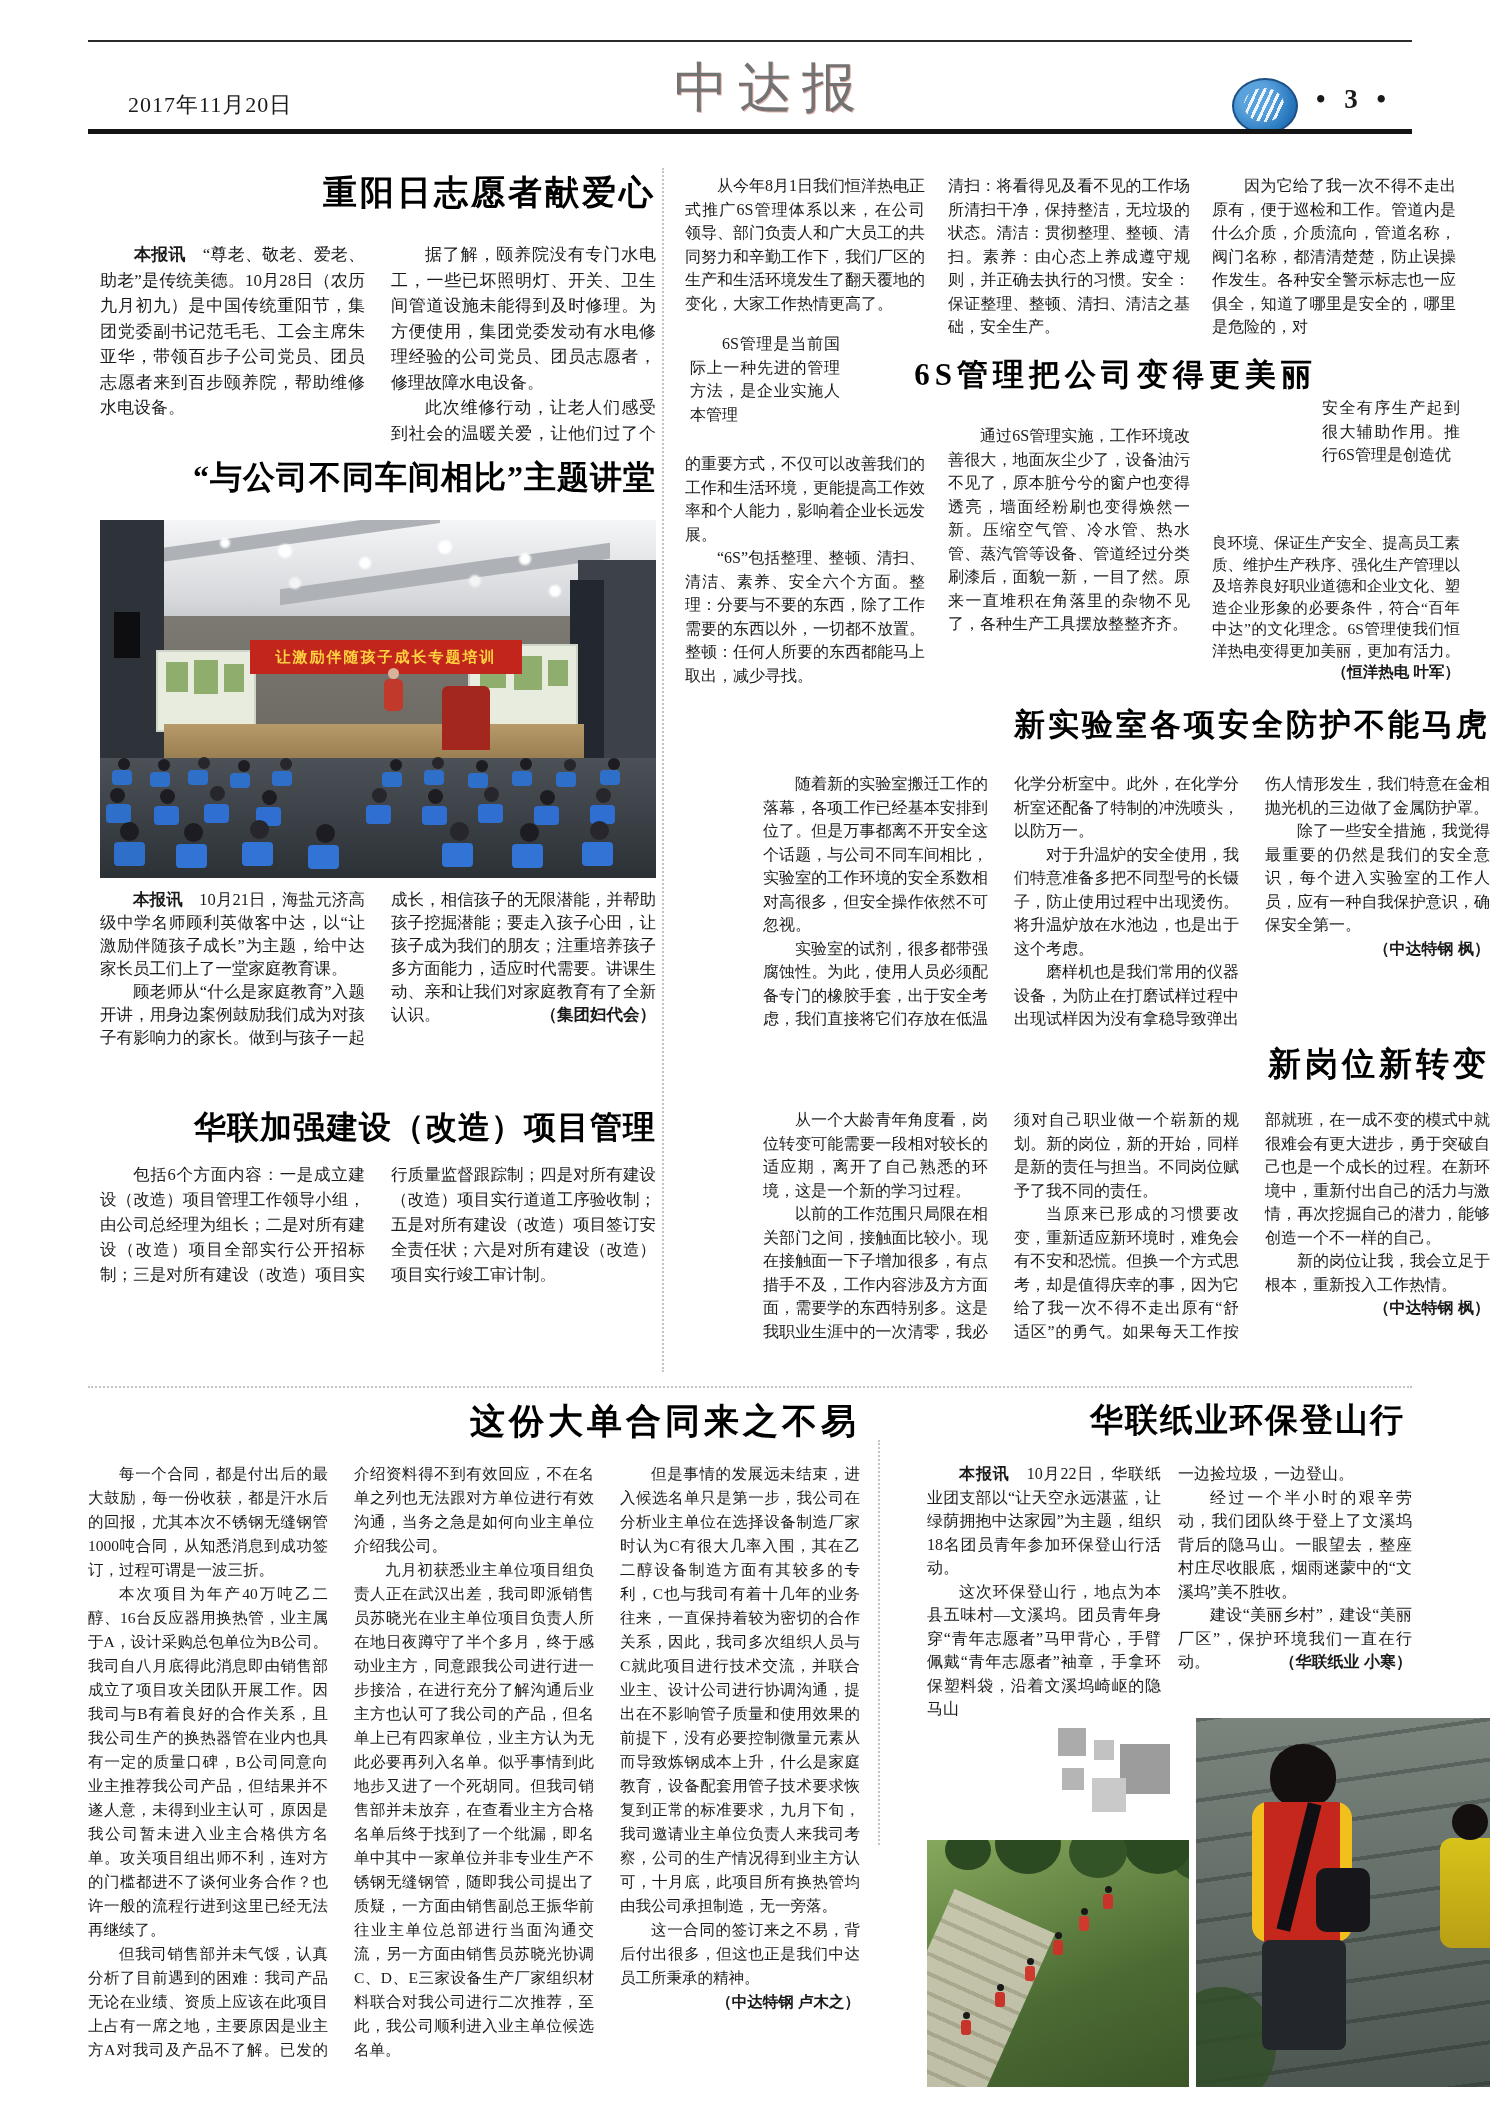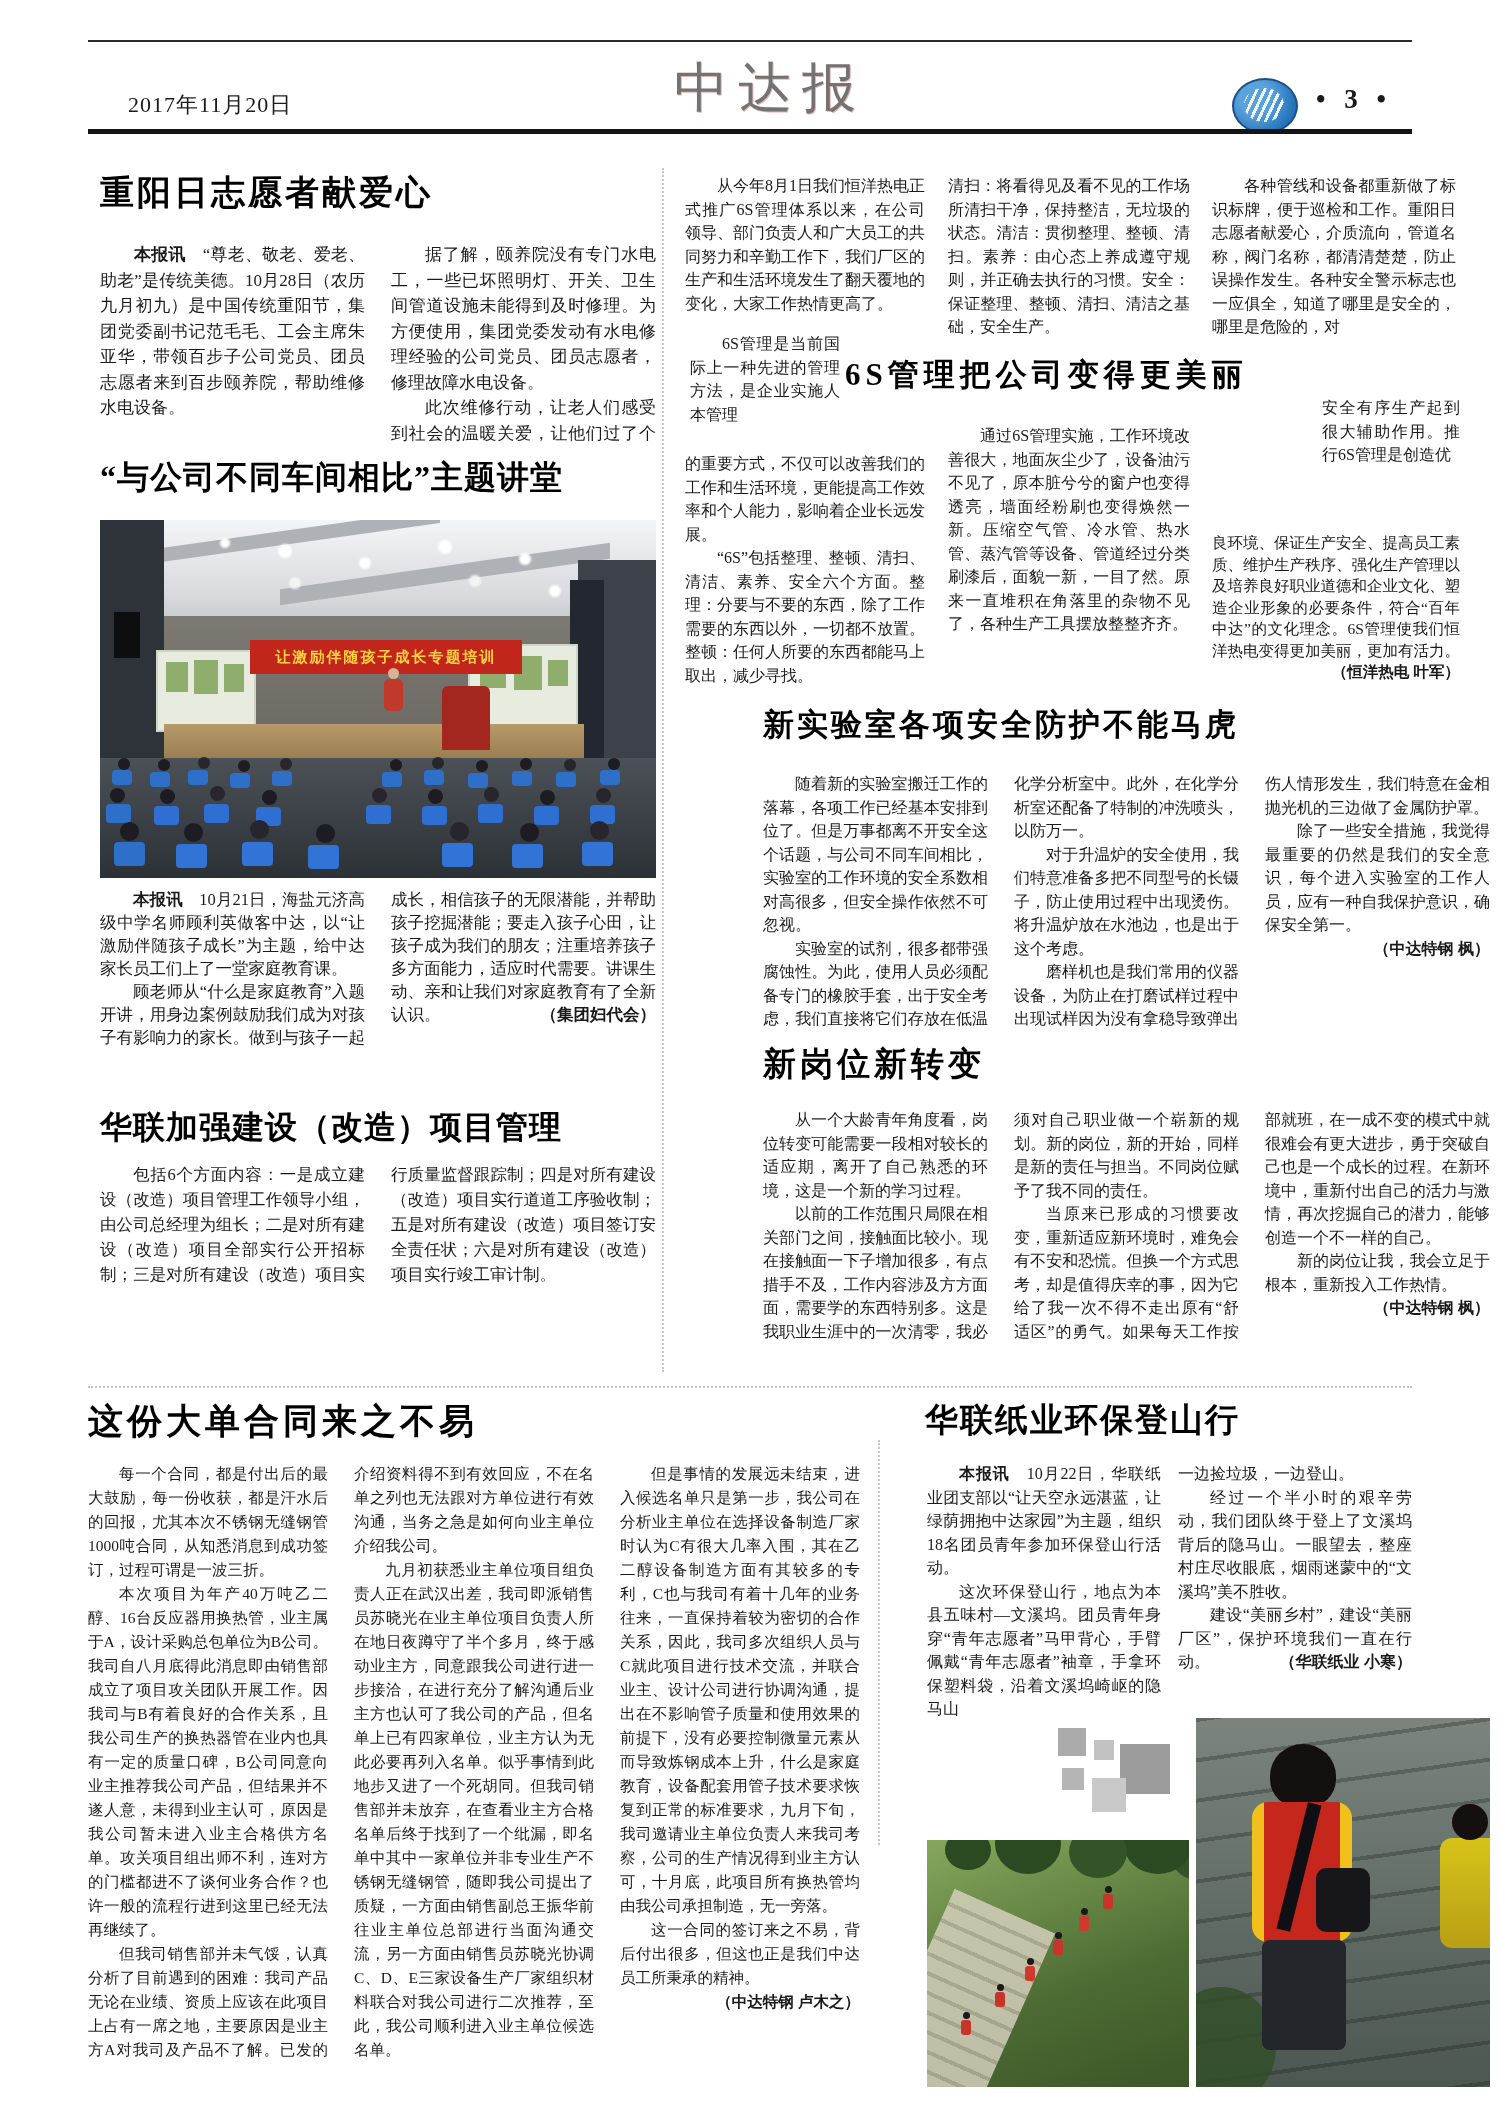--- a/index.html
+++ b/index.html
@@ -15,21 +15,21 @@
             color:#737373;letter-spacing:10px;text-shadow:1px 1px 0 rgba(185,42,27,.35);}
   .logo{left:1232px;top:78px;width:62px;height:52px;border-radius:50%;
         background:radial-gradient(circle at 35% 35%, #5aa2dc 0 30%, #2878be 70%, #16579a 100%);
         border:2px solid #1d4f86;overflow:hidden;}
   .logo:before{content:"";position:absolute;left:10px;top:8px;width:40px;height:34px;
         background:repeating-linear-gradient(115deg,transparent 0 4px,#fff 4px 7px);
         border-radius:50%;opacity:.9;}
   .pagenum{left:1316px;top:84px;font-size:27px;font-weight:bold;letter-spacing:6px;}
 
   
-  .title{font-weight:bold;text-align:left;color:#000;}
+  .title{font-weight:bold;text-align:right;color:#000;}
   .body{text-align:justify;}
   .body p.para{margin:0;text-indent:2em;text-align:justify;}
   .body p.para.noindent{text-indent:0;}
   .lead{font-weight:bold;font-family:"Liberation Sans","DejaVu Sans",sans-serif;}
   .byline{font-weight:bold;float:right;font-family:"Liberation Sans","DejaVu Sans",sans-serif;}
   .cols2{column-count:2;column-gap:26px;}
   .cols3{column-count:3;column-gap:26px;}
 
   .left-size{font-size:17px;line-height:25.5px;}
   .left-size2{font-size:16.5px;line-height:23px;}
@@ -191,21 +191,21 @@
       <p class="para">“6S”包括整理、整顿、清扫、清洁、素养、安全六个方面。整理：分要与不要的东西，除了工作需要的东西以外，一切都不放置。整顿：任何人所要的东西都能马上取出，减少寻找。</p>
     </div>
   <div class="abs body mid-size" style="left:948px;top:174px;width:242px;height:182px;overflow:hidden;">
       <p class="para noindent">清扫：将看得见及看不见的工作场所清扫干净，保持整洁，无垃圾的状态。清洁：贯彻整理、整顿、清扫。素养：由心态上养成遵守规则，并正确去执行的习惯。安全：保证整理、整顿、清扫、清洁之基础，安全生产。</p>
     </div>
   <div class="abs title" style="left:845px;top:354px;width:472px;font-size:31px;letter-spacing:5px;">6S管理把公司变得更美丽</div>
   <div class="abs body mid-size" style="left:948px;top:424px;width:242px;height:276px;overflow:hidden;">
       <p class="para">通过6S管理实施，工作环境改善很大，地面灰尘少了，设备油污不见了，原本脏兮兮的窗户也变得透亮，墙面经粉刷也变得焕然一新。压缩空气管、冷水管、热水管、蒸汽管等设备、管道经过分类刷漆后，面貌一新，一目了然。原来一直堆积在角落里的杂物不见了，各种生产工具摆放整整齐齐。</p>
     </div>
   <div class="abs body mid-size" style="left:1212px;top:174px;width:244px;height:222px;overflow:hidden;">
-      <p class="para">各种管线和设备都重新做了标识标牌，便于巡检和工作。重阳日志愿者献爱心，介质流向，管道名称，阀门名称，都清清楚楚，防止误操作发生。各种安全警示标志也一应俱全，知道了哪里是安全的，哪里是危险的，对</p>
+      <p class="para">因为它给了我一次不得不走出原有，便于巡检和工作。管道内是什么介质，介质流向，管道名称，阀门名称，都清清楚楚，防止误操作发生。各种安全警示标志也一应俱全，知道了哪里是安全的，哪里是危险的，对</p>
     </div>
   <div class="abs body mid-size" style="left:1322px;top:396px;width:138px;height:132px;overflow:hidden;">
       <p class="para noindent">安全有序生产起到很大辅助作用。推行6S管理是创造优</p>
     </div>
   <div class="abs body" style="left:1212px;top:532px;width:248px;height:166px;overflow:hidden;font-size:15.5px;line-height:21.5px;">
       <p class="para noindent">良环境、保证生产安全、提高员工素质、维护生产秩序、强化生产管理以及培养良好职业道德和企业文化、塑造企业形象的必要条件，符合“百年中达”的文化理念。6S管理使我们恒洋热电变得更加美丽，更加有活力。<span class="byline">（恒洋热电 叶军）</span></p>
     </div>
 
   <div class="abs title" style="left:763px;top:704px;width:727px;font-size:31px;letter-spacing:3px;">新实验室各项安全防护不能马虎</div>
   <div class="abs body cols3 mid-size" style="left:763px;top:772px;width:727px;height:268px;overflow:hidden;">

